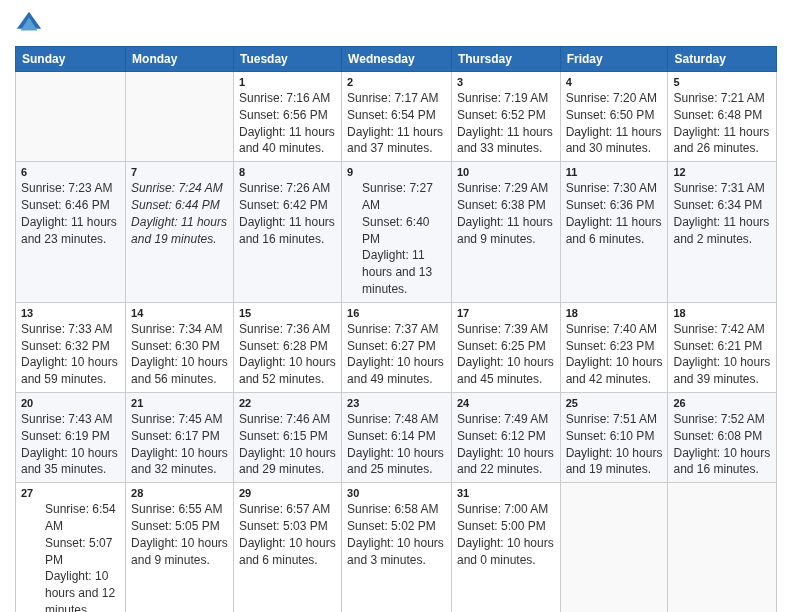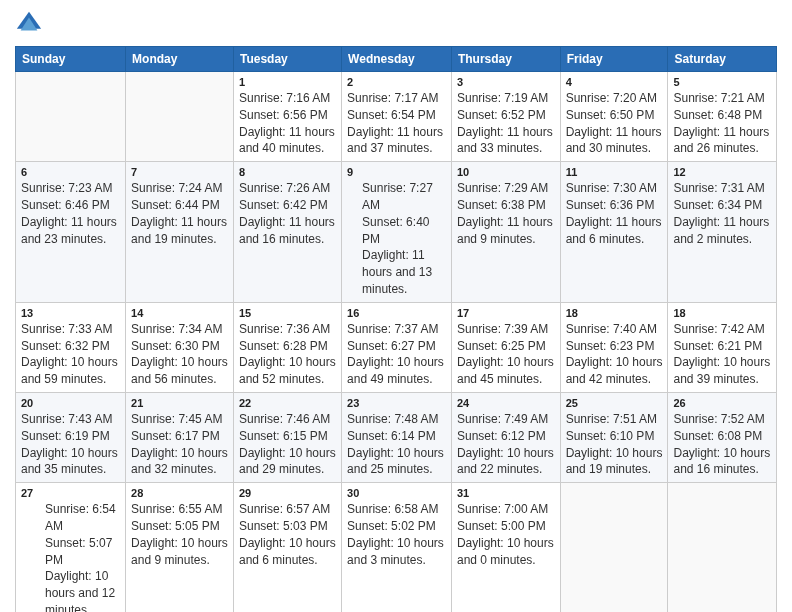--- a/index.html
+++ b/index.html
@@ -172,21 +172,21 @@
         </tr>
         <tr>
           <td>
             <span class="day-num">6</span>
             <div class="day-info" style="white-space: pre-line;">Sunrise: 7:23 AM
 Sunset: 6:46 PM
 Daylight: 11 hours and 23 minutes.</div>
           </td>
           <td>
             <span class="day-num">7</span>
-            <div class="day-info" style="white-space: pre-line;">Sunrise: 7:24 AM
+            <div class="day-info" style="white-space: pre-line; font-style: italic;">Sunrise: 7:24 AM
 Sunset: 6:44 PM
 Daylight: 11 hours and 19 minutes.</div>
           </td>
           <td>
             <span class="day-num">8</span>
             <div class="day-info" style="white-space: pre-line;">Sunrise: 7:26 AM
 Sunset: 6:42 PM
 Daylight: 11 hours and 16 minutes.</div>
           </td>
           <td>

